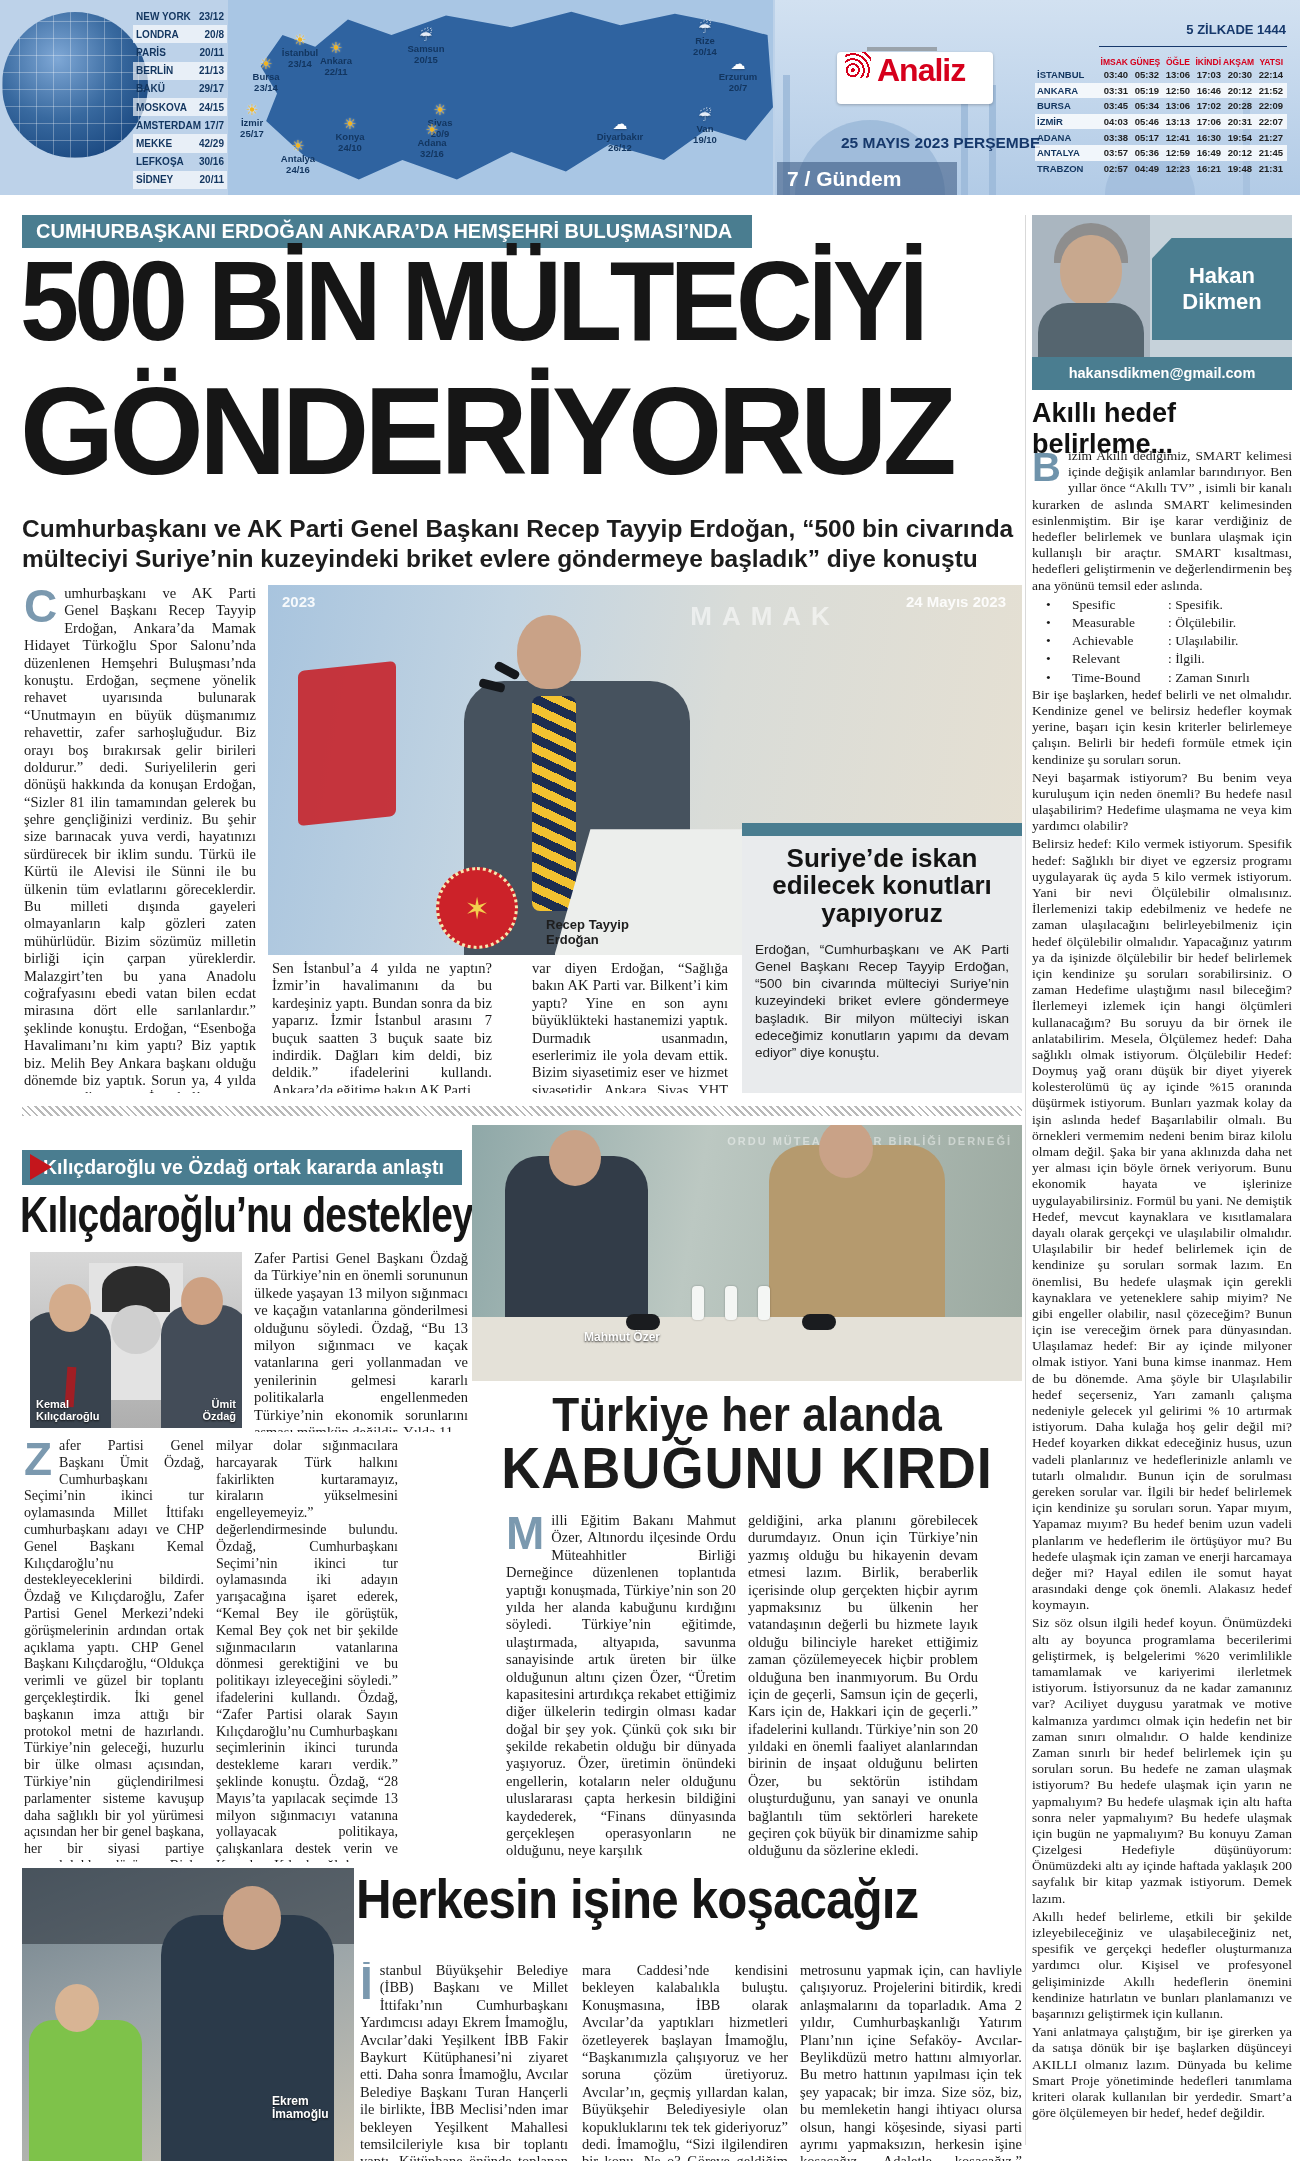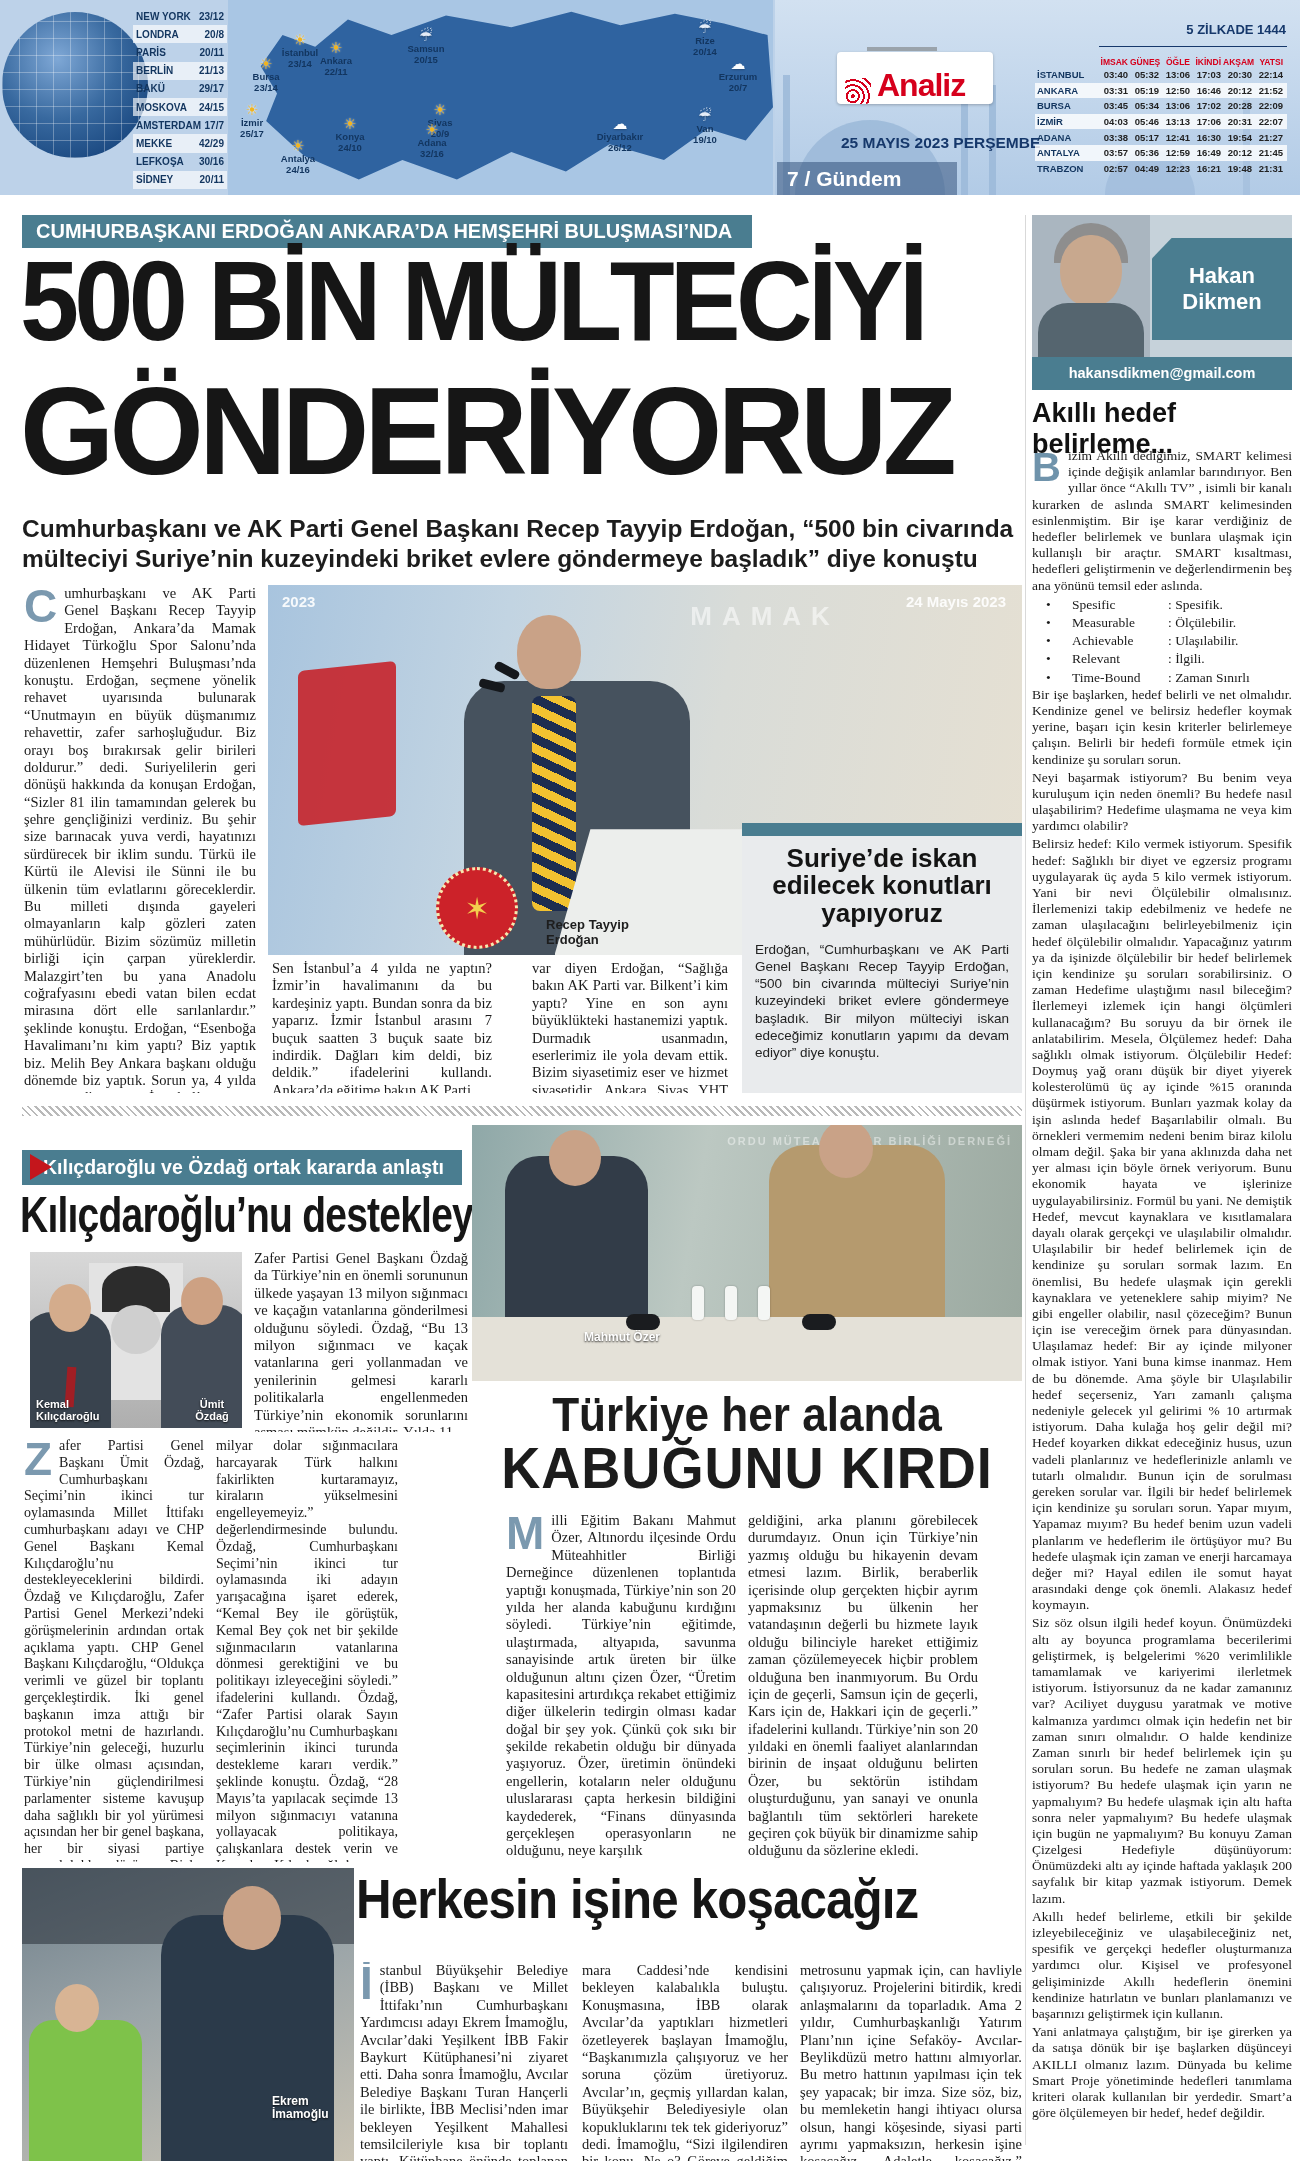--- a/index.html
+++ b/index.html
@@ -29,21 +29,21 @@
   .mcity{position:absolute;transform:translate(-50%,0);text-align:center;color:#12355f;
          font-weight:bold;font-size:9.5px;line-height:1.12;display:flex;flex-direction:column;align-items:center;}
   .mcity .wicon{font-size:15px;line-height:1;margin-bottom:1px;}
   .ic-sun .wicon{color:#f2b31c;text-shadow:0 0 2px #fff;}
   .ic-cloud .wicon{color:#fbfdff;text-shadow:0 1px 2px rgba(0,0,0,.25);}
   .ic-rain .wicon{color:#e4ecf7;text-shadow:0 1px 2px rgba(0,0,0,.3);}
   #panel{left:775px;top:0;width:525px;height:195px;background:linear-gradient(180deg,#d2e1f1,#b2cbe6);overflow:hidden;}
   .dome{position:absolute;border-radius:50%;background:#9bb8d8;opacity:.85;}
   .minaret{position:absolute;width:7px;background:#9bb8d8;opacity:.85;bottom:0;}
   #logoBox{left:62px;top:52px;width:140px;height:52px;background:#fff;border-radius:4px;
-           box-shadow:0 1px 3px rgba(0,0,0,.25);display:flex;align-items:flex-end;padding:0 8px;gap:6px;}
+           box-shadow:0 1px 3px rgba(0,0,0,.25);display:flex;align-items:flex-start;padding:0 8px;gap:6px;}
   #logoBox .topbar{position:absolute;top:-5px;left:30px;width:70px;height:4px;background:#9aa3ab;}
   #logoIcon{width:26px;height:26px;border-radius:5px;
      background:repeating-radial-gradient(circle at 30% 70%,#d6001c 0 2px,#fff 2px 5px);}
   #logoText{font-size:32px;font-weight:bold;color:#d6001c;letter-spacing:-1px;}
   #dateLine{left:66px;top:134px;font-size:15.5px;font-weight:bold;color:#16386b;}
   #hijri{right:14px;top:22px;font-size:13px;font-weight:bold;color:#16386b;}
   #prayer{left:260px;top:46px;width:252px;}
   .phead{display:grid;grid-template-columns:repeat(6,31px);margin-left:64px;border-top:1px solid #16386b;padding-top:10px;}
   .phcell{font-size:8.5px;font-weight:bold;color:#d6001c;text-align:right;padding-right:2px;}
   .prow{display:grid;grid-template-columns:64px repeat(6,31px);height:15.6px;align-items:center;}
@@ -451,21 +451,21 @@
   <div id="photo2" class="abs">
     <div class="p2frame"></div>
     <div class="p2hat"></div>
     <div class="p2face"></div>
     <div class="p2figL"></div>
     <div class="p2figR"></div>
     <div class="p2faceL"></div>
     <div class="p2faceR"></div>
     <div class="p2tie"></div>
     <div class="pcap" style="left:6px;bottom:6px;width:80px;">Kemal Kılıçdaroğlu</div>
-    <div class="pcap" style="right:6px;bottom:6px;width:48px;text-align:center;">Ümit Özdağ</div>
+    <div class="pcap" style="right:6px;bottom:6px;width:48px;text-align:right;">Ümit Özdağ</div>
   </div>
 
   <div id="a2colB" class="abs serif just clip bodytxt">Zafer Partisi Genel Başkanı Özdağ da Türkiye’nin en önemli sorununun ülkede yaşayan 13 milyon sığınmacı ve kaçağın vatanlarına gönderilmesi olduğunu söyledi. Özdağ, “Bu 13 milyon sığınmacı ve kaçak vatanlarına geri yollanmadan ve yenilerinin gelmesi kararlı politikalarla engellenmeden Türkiye’nin ekonomik sorunlarını aşması mümkün değildir. Yılda 11</div>
   <div id="a2colC" class="abs serif just clip bodytxt">
     <span class="dcap">Z</span><span>afer Partisi Genel Başkanı Ümit Özdağ, Cumhurbaşkanı Seçimi’nin ikinci tur oylamasında Millet İttifakı cumhurbaşkanı adayı ve CHP Genel Başkanı Kemal Kılıçdaroğlu’nu destekleyeceklerini bildirdi. Özdağ ve Kılıçdaroğlu, Zafer Partisi Genel Merkezi’ndeki görüşmelerinin ardından ortak açıklama yaptı. CHP Genel Başkanı Kılıçdaroğlu, “Oldukça verimli ve güzel bir toplantı gerçekleştirdik. İki genel başkanın imza attığı bir protokol metni de hazırlandı. Türkiye’nin geleceği, huzurlu bir ülke olması açısından, Türkiye’nin güçlendirilmesi parlamenter sisteme kavuşup daha sağlıklı bir yol yürümesi açısından her bir genel başkana, her bir siyasi partiye sorumluluklar düşüyor. Bizler de bu sorumluluğun bilincinde olarak bir araya geldik.” ifadesini kullandı.</span>
   </div>
   <div id="a2colD" class="abs serif just clip bodytxt">milyar dolar sığınmacılara harcayarak Türk halkını fakirlikten kurtaramayız, kiraların yükselmesini engelleyemeyiz.” değerlendirmesinde bulundu. Özdağ, Cumhurbaşkanı Seçimi’nin ikinci tur oylamasında iki adayın yarışacağına işaret ederek, “Kemal Bey ile görüştük, Kemal Bey çok net bir şekilde sığınmacıların vatanlarına dönmesi gerektiğini ve bu politikayı izleyeceğini söyledi.” ifadelerini kullandı. Özdağ, “Zafer Partisi olarak Sayın Kılıçdaroğlu’nu Cumhurbaşkanı seçimlerinin ikinci turunda destekleme kararı verdik.” şeklinde konuştu. Özdağ, “28 Mayıs’ta yapılacak seçimde 13 milyon sığınmacıyı vatanına yollayacak politikaya, çalışkanlara destek verin ve Kemal Kılıçdaroğlu’na oy verin. Bu, ülkenizin ‘göçmenistan’ olmasını önlemenin tek yolu.” diye konuştu.</div>
 
   <div id="photo3" class="abs">
     <div class="p3backdrop">ORDU MÜTEAHHİTLER BİRLİĞİ DERNEĞİ</div>

